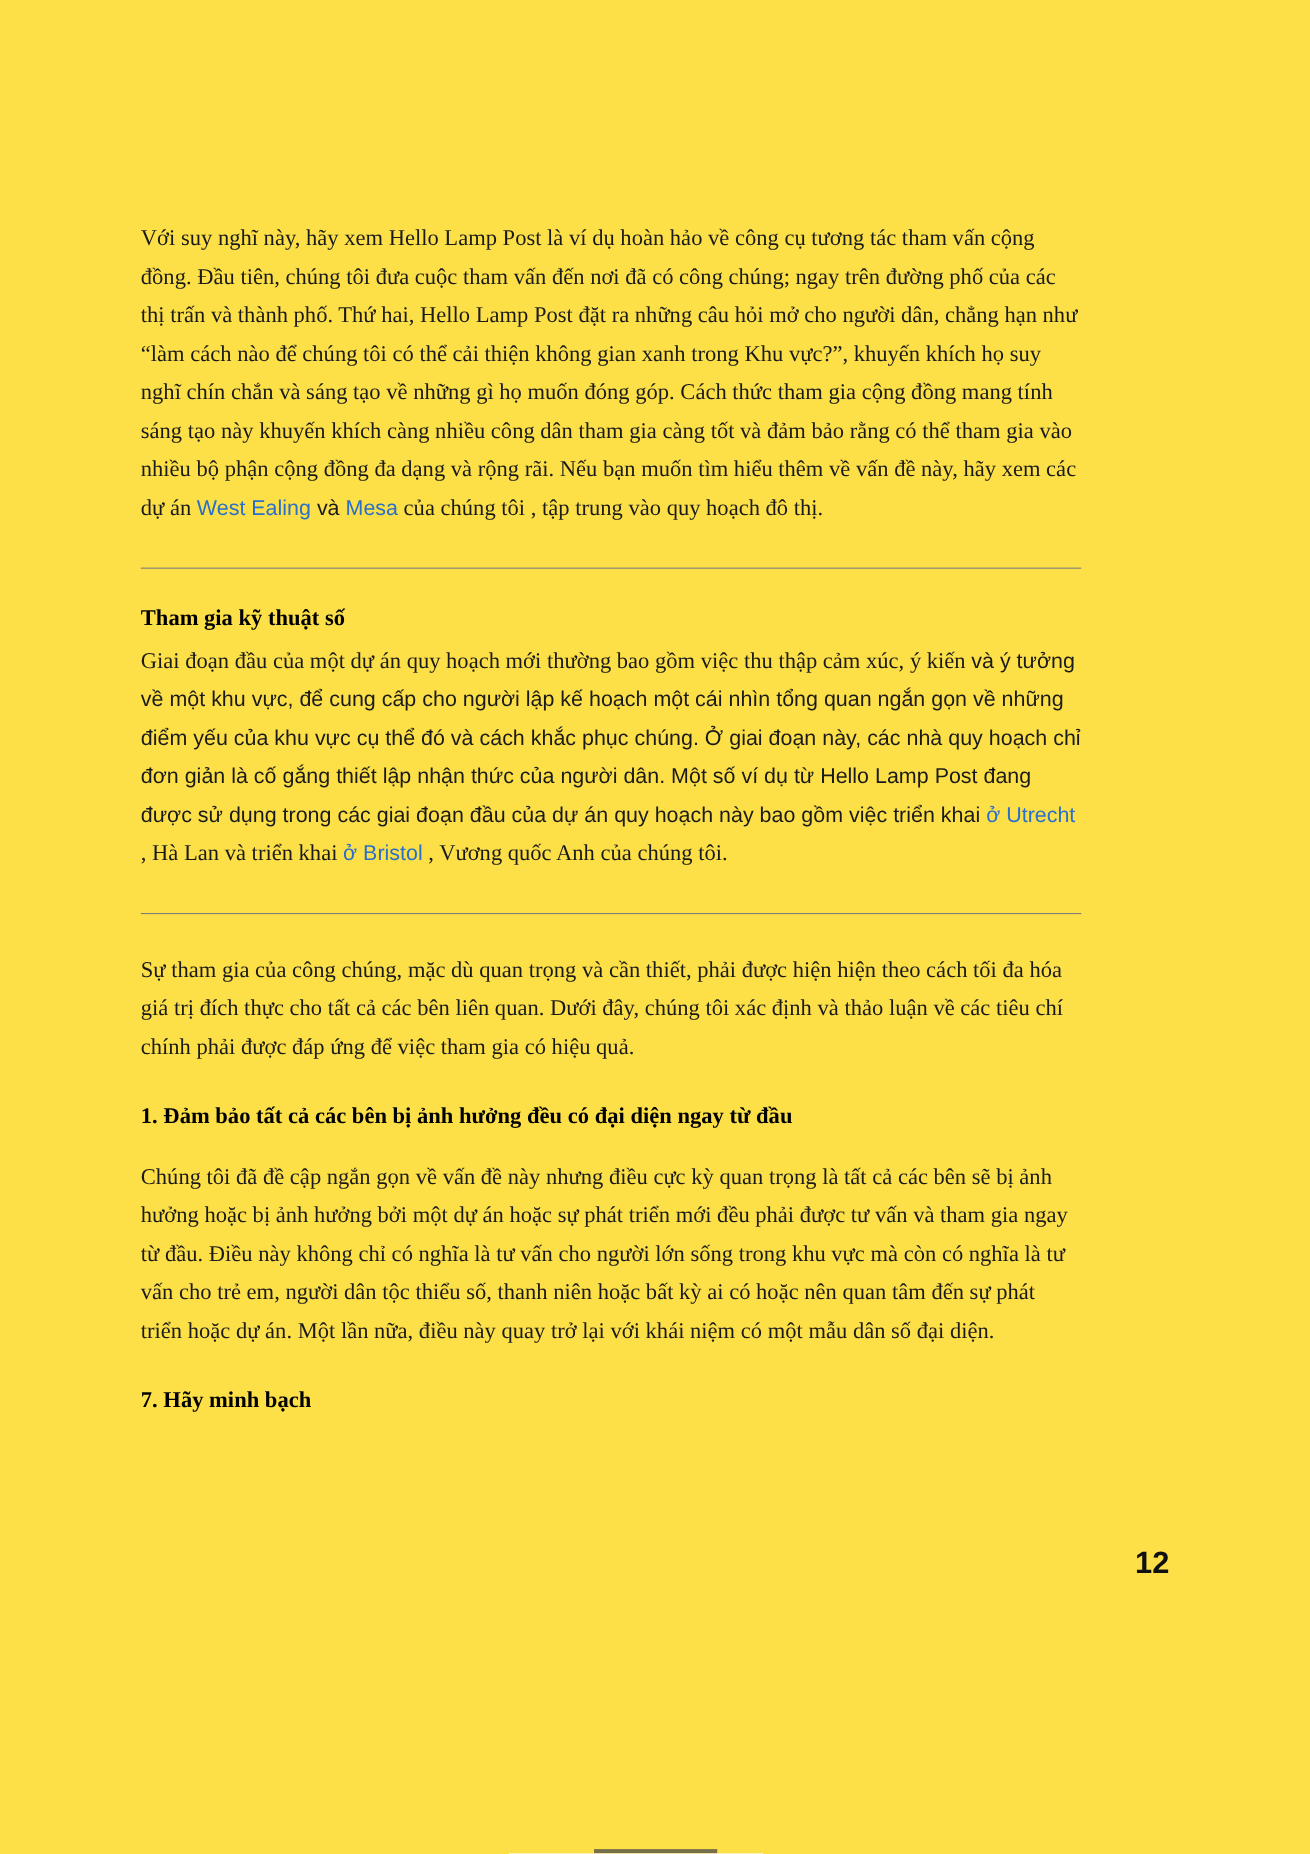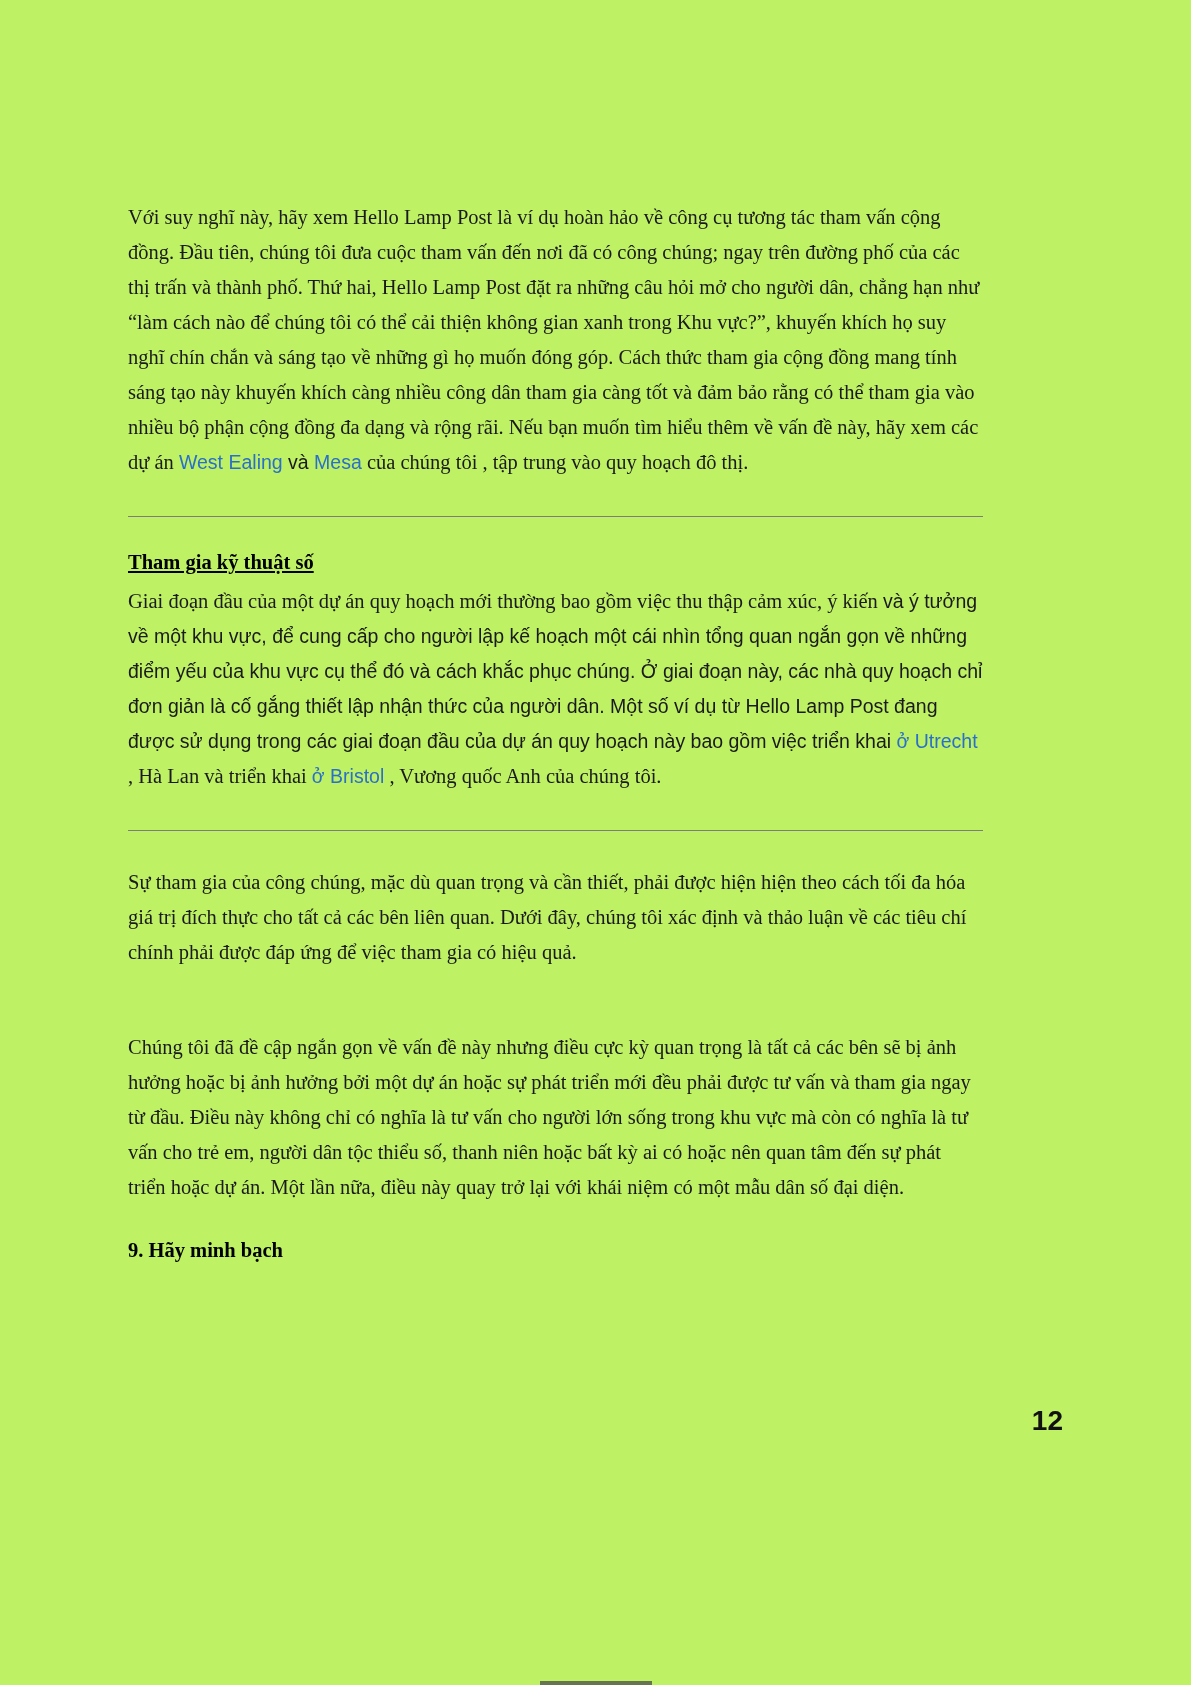--- a/index.html
+++ b/index.html
@@ -4,21 +4,21 @@
 <style>
   html, body {
     margin: 0;
     padding: 0;
     background: #ffffff;
   }
   .page {
     position: relative;
     width: 1191px;
     height: 1685px;
-    background: #bef264;
+    background: #fde047;
     margin: 0 auto;
     overflow: hidden;
     font-family: "Liberation Serif", "DejaVu Serif", serif;
     color: #000000;
   }
   .content {
     position: absolute;
     left: 128px;
     top: 200px;
     width: 855px;
@@ -43,21 +43,20 @@
     border-top: 1.6px solid #7d7d7d;
     margin: 36px 0 34px 0;
     width: 100%;
   }
   h2.heading {
     font-size: 20.5px;
     font-weight: bold;
     margin: 13px 0 10px 0;
     color: #000000;
     font-family: "Liberation Serif", "DejaVu Serif", serif;
-    text-decoration: underline;
   }
   h3.subheading {
     font-size: 20.5px;
     font-weight: bold;
     margin: 0 0 0 0;
     color: #000000;
     font-family: "Liberation Serif", "DejaVu Serif", serif;
   }
   .gap-sm { height: 26px; }
   .gap-md { height: 34px; }
@@ -101,28 +100,29 @@
 
     <p class="body"><span>Giai đoạn đầu của một dự án quy hoạch mới thường bao gồm việc thu thập cảm xúc, ý kiến </span><span class="sans">và ý tưởng về một khu vực, để cung cấp cho người lập kế hoạch một cái nhìn tổng quan ngắn gọn về những điểm yếu của khu vực cụ thể đó và cách khắc phục chúng. Ở giai đoạn này, các nhà quy hoạch chỉ đơn giản là cố gắng thiết lập nhận thức của người dân. Một số ví dụ từ Hello Lamp Post đang được sử dụng trong các giai đoạn đầu của dự án quy hoạch này bao gồm việc triển khai </span><span class="link sans">ở Utrecht</span><span> , Hà Lan và triển khai </span><span class="link sans">ở Bristol</span><span> , Vương quốc Anh của chúng tôi.</span></p>
 
     <hr class="rule">
 
 
     <p class="body">Sự tham gia của công chúng, mặc dù quan trọng và cần thiết, phải được hiện hiện theo cách tối đa hóa giá trị đích thực cho tất cả các bên liên quan. Dưới đây, chúng tôi xác định và thảo luận về các tiêu chí chính phải được đáp ứng để việc tham gia có hiệu quả.</p>
 
     <div class="gap-md"></div>
 
+    <h3 class="subheading">1. Đảm bảo tất cả các bên bị ảnh hưởng đều có đại diện ngay từ đầu</h3>
 
     <div class="gap-sm"></div>
 
     <p class="body">Chúng tôi đã đề cập ngắn gọn về vấn đề này nhưng điều cực kỳ quan trọng là tất cả các bên sẽ bị ảnh hưởng hoặc bị ảnh hưởng bởi một dự án hoặc sự phát triển mới đều phải được tư vấn và tham gia ngay từ đầu. Điều này không chỉ có nghĩa là tư vấn cho người lớn sống trong khu vực mà còn có nghĩa là tư vấn cho trẻ em, người dân tộc thiểu số, thanh niên hoặc bất kỳ ai có hoặc nên quan tâm đến sự phát triển hoặc dự án. Một lần nữa, điều này quay trở lại với khái niệm có một mẫu dân số đại diện.</p>
 
     <div class="gap-md"></div>
 
-    <h3 class="subheading">9. Hãy minh bạch</h3>
+    <h3 class="subheading">7. Hãy minh bạch</h3>
 
     <div class="gap-sm"></div>
 
 
   </div>
 
   <div class="page-number">12</div>
 
   <div class="footer-strip">
     <div class="bar"></div>

